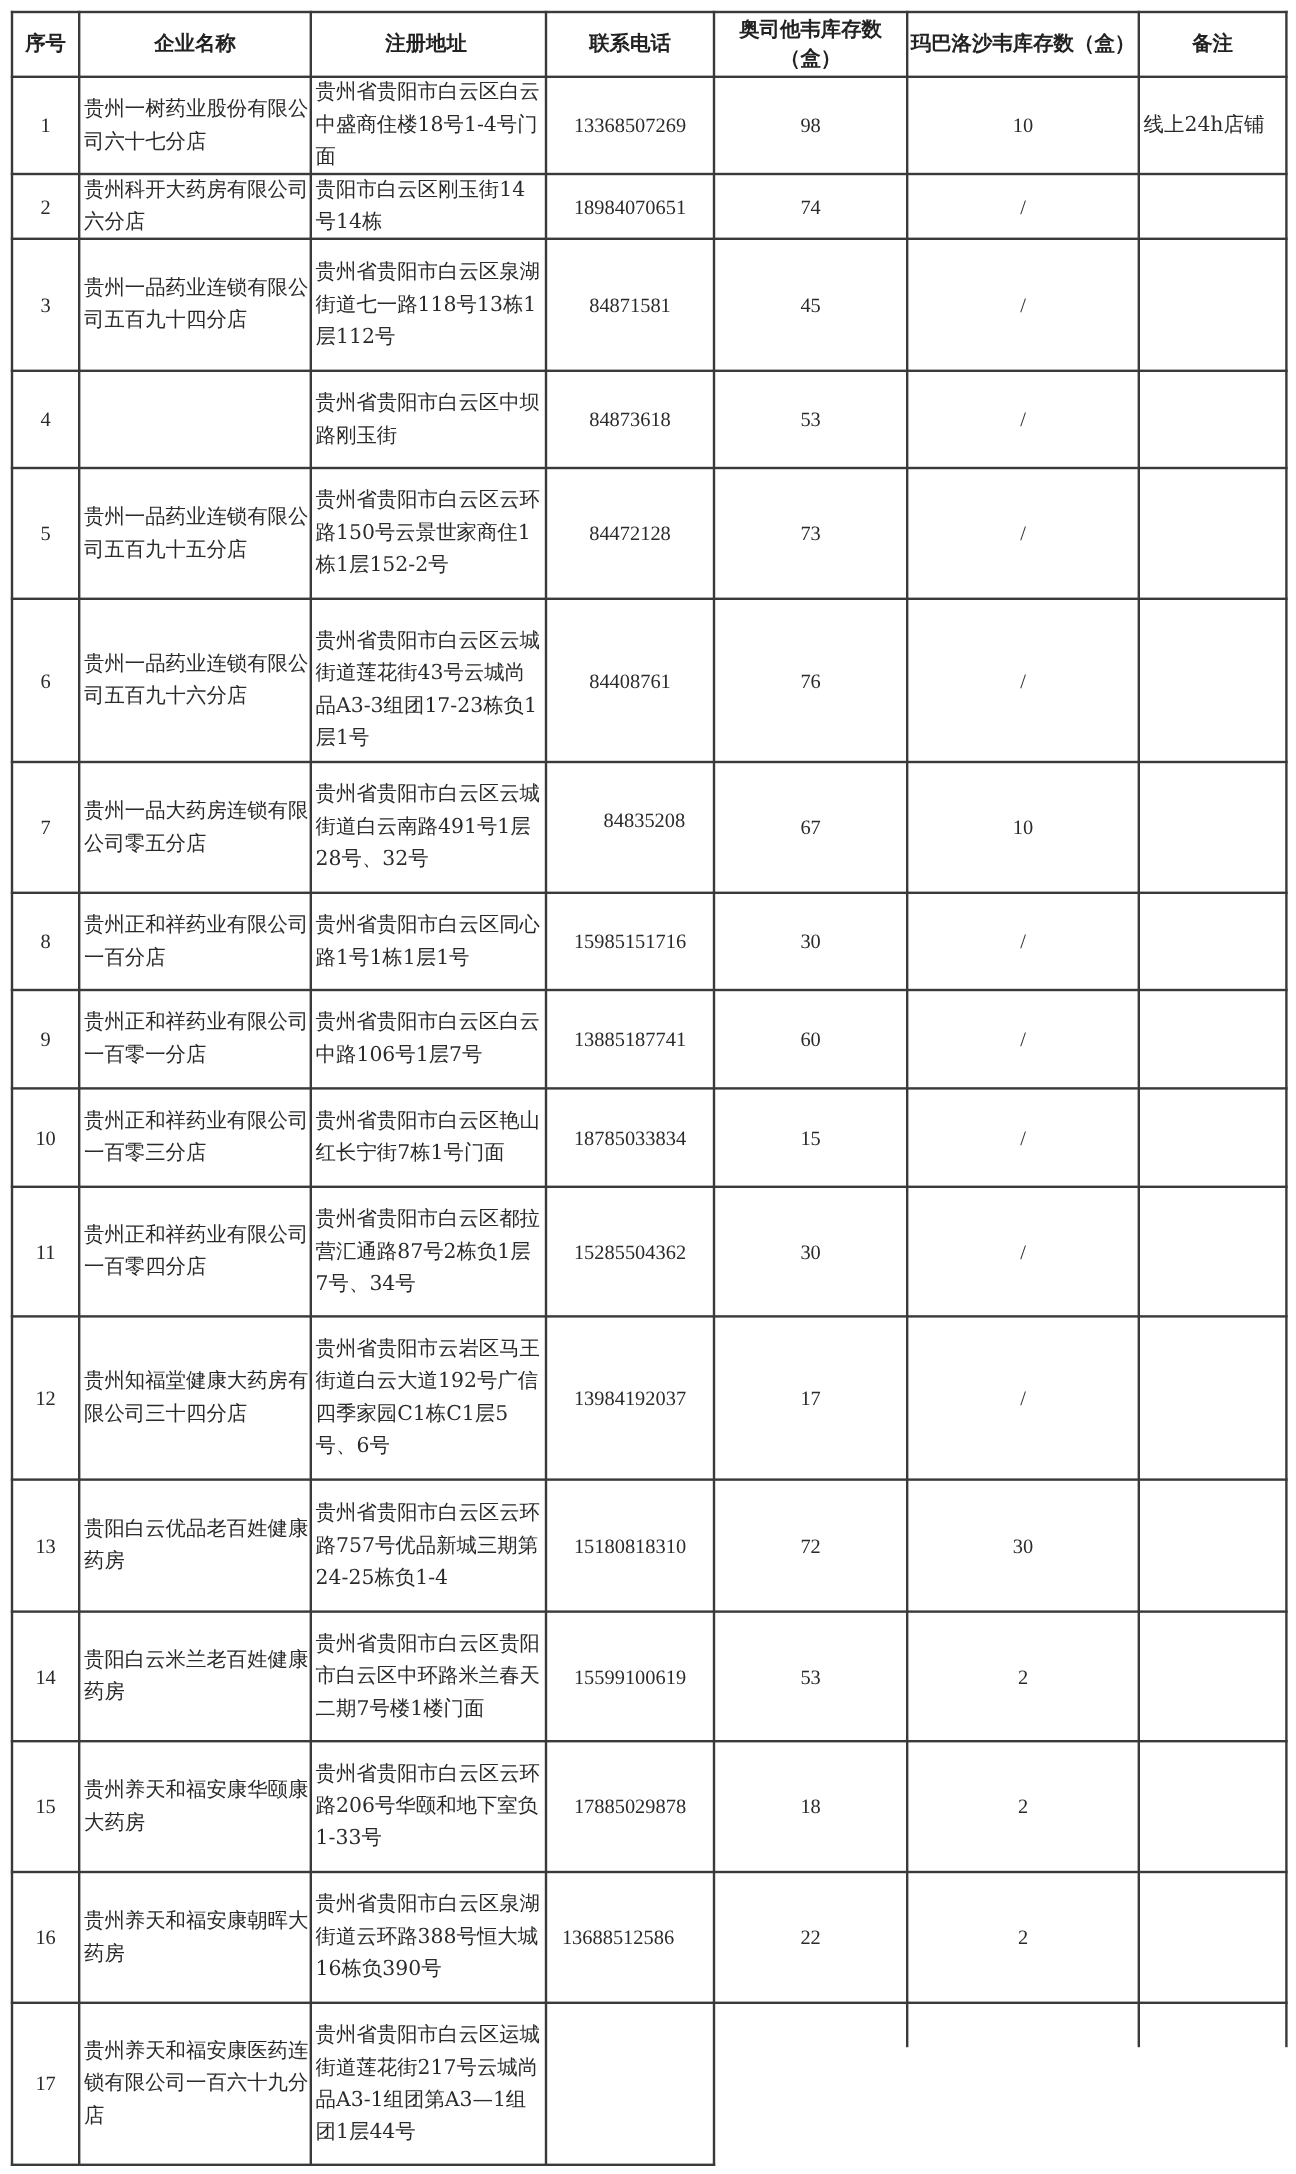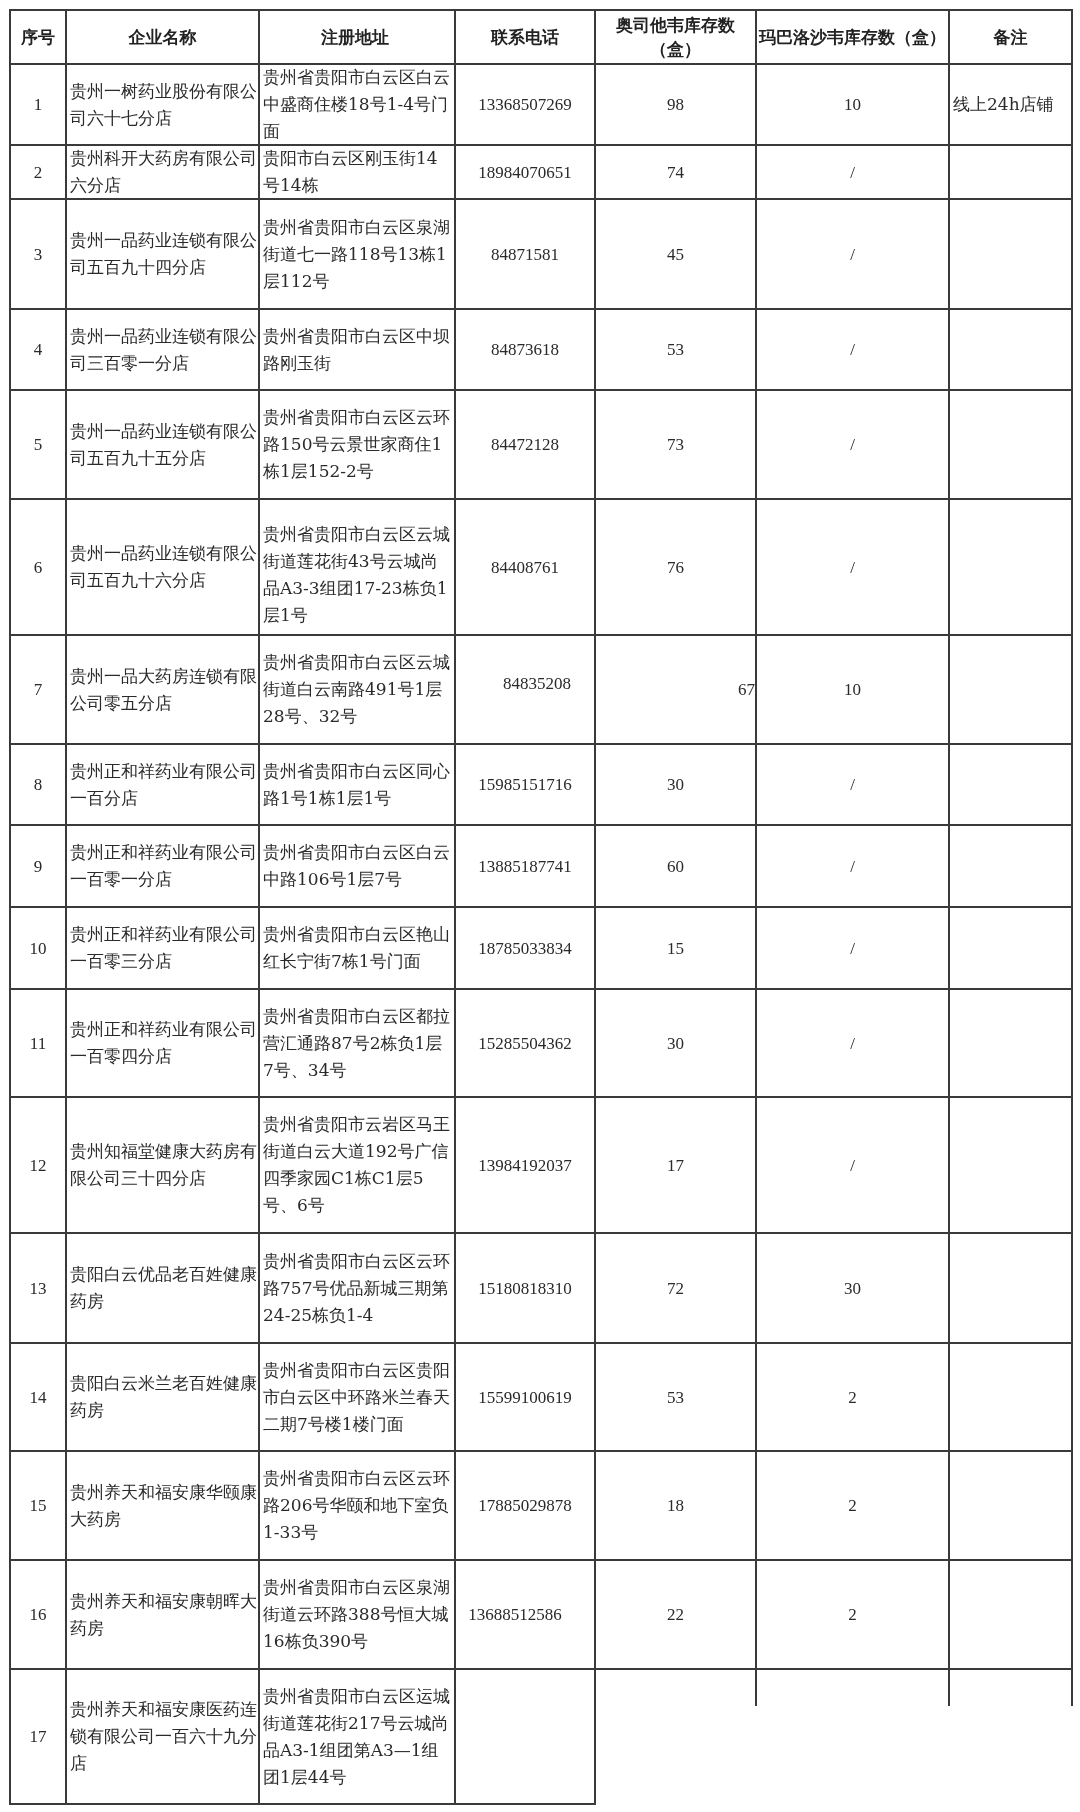--- a/index.html
+++ b/index.html
@@ -100,23 +100,20 @@
     </div>
     <div class="cell c num" style="left: 757px; top: 200px; width: 191px; height: 108px;">
       <span>/</span>
     </div>
     <div class="cell l" style="left: 950px; top: 200px; width: 121px; height: 108px;">
       <span></span>
     </div>
     <div class="cell c num" style="left: 11px; top: 310px; width: 54px; height: 79px;">
       <span>4</span>
     </div>
-    <div class="cell l" style="left: 67px; top: 310px; width: 191px; height: 79px;">
-      <span>贵州一品药业连锁有限公司三百零一分店</span>
-    </div>
     <div class="cell l" style="left: 260px; top: 310px; width: 194px; height: 79px;">
       <span>贵州省贵阳市白云区中坝路刚玉街</span>
     </div>
     <div class="cell c num" style="left: 456px; top: 310px; width: 138px; height: 79px;">
       <span>84873618</span>
     </div>
     <div class="cell c num" style="left: 596px; top: 310px; width: 159px; height: 79px;">
       <span>53</span>
     </div>
     <div class="cell c num" style="left: 757px; top: 310px; width: 191px; height: 79px;">
@@ -172,21 +169,21 @@
     </div>
     <div class="cell l" style="left: 67px; top: 636px; width: 191px; height: 107px;">
       <span>贵州一品大药房连锁有限公司零五分店</span>
     </div>
     <div class="cell l" style="left: 260px; top: 636px; width: 194px; height: 107px;">
       <span>贵州省贵阳市白云区云城街道白云南路491号1层28号、32号</span>
     </div>
     <div class="cell c num" style="left: 456px; top: 636px; width: 138px; height: 94px; padding-left: 24px;">
       <span>84835208</span>
     </div>
-    <div class="cell c num" style="left: 596px; top: 636px; width: 159px; height: 106px; justify-content: flex-end;">
+    <div class="cell c num" style="left: 596px; top: 636px; width: 159px; height: 106px;">
       <span>67</span>
     </div>
     <div class="cell c num" style="left: 757px; top: 636px; width: 191px; height: 107px;">
       <span>10</span>
     </div>
     <div class="cell l" style="left: 950px; top: 636px; width: 121px; height: 107px;">
       <span></span>
     </div>
     <div class="cell c num" style="left: 11px; top: 745px; width: 54px; height: 79px;">
       <span>8</span>

